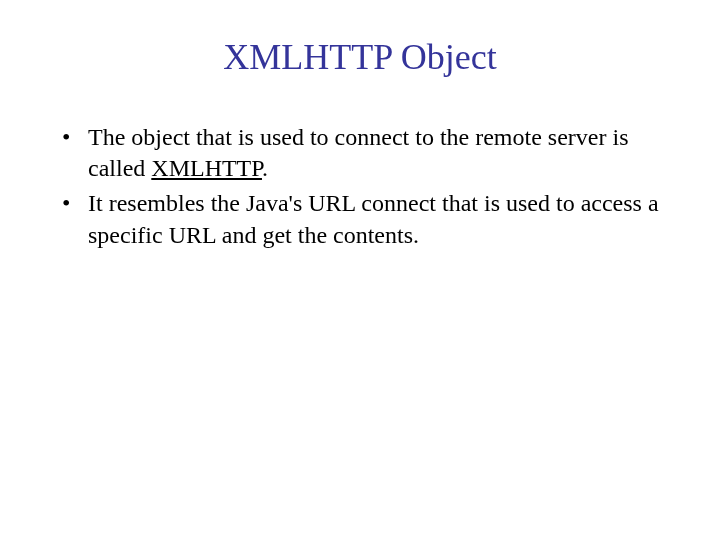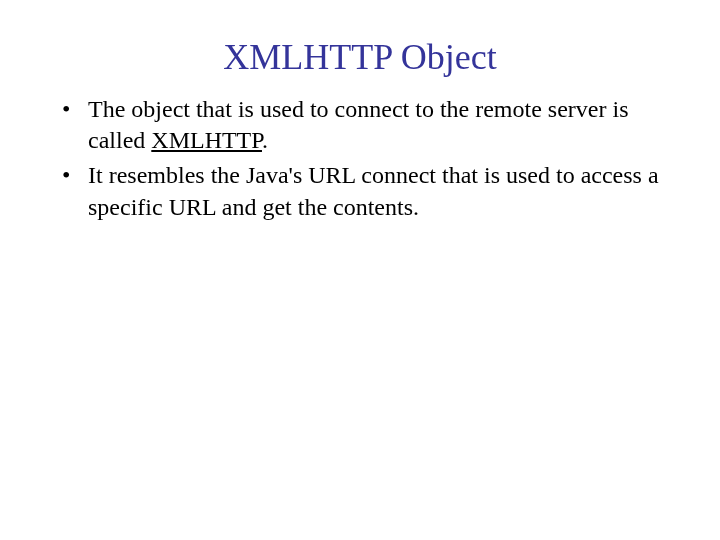--- a/index.html
+++ b/index.html
@@ -12,21 +12,21 @@
       height: 540px;
       background: #ffffff;
       font-family: "Times New Roman", Times, serif;
       padding: 36px 50px;
       color: #000000;
     }
     .title {
       text-align: center;
       font-size: 36px;
       color: #34349a;
-      margin-bottom: 16px;
+      margin-bottom: 44px;
       font-weight: normal;
     }
     .content {
       padding-left: 8px;
     }
     .bullet-item {
       display: flex;
       align-items: flex-start;
       margin-bottom: 4px;
       font-size: 24px;

